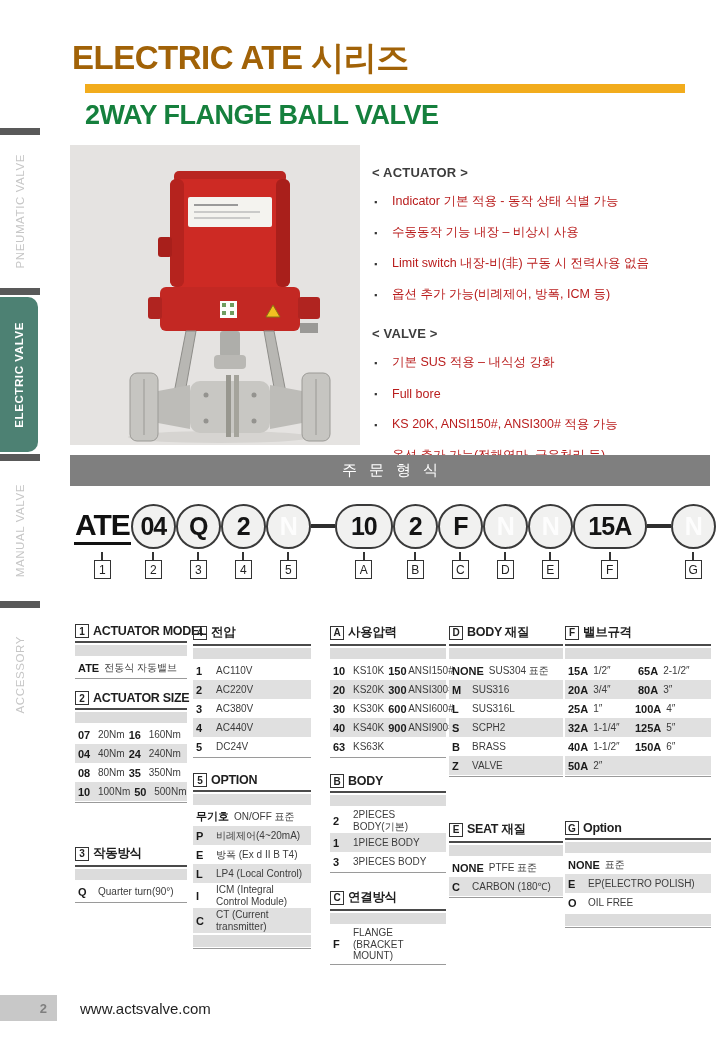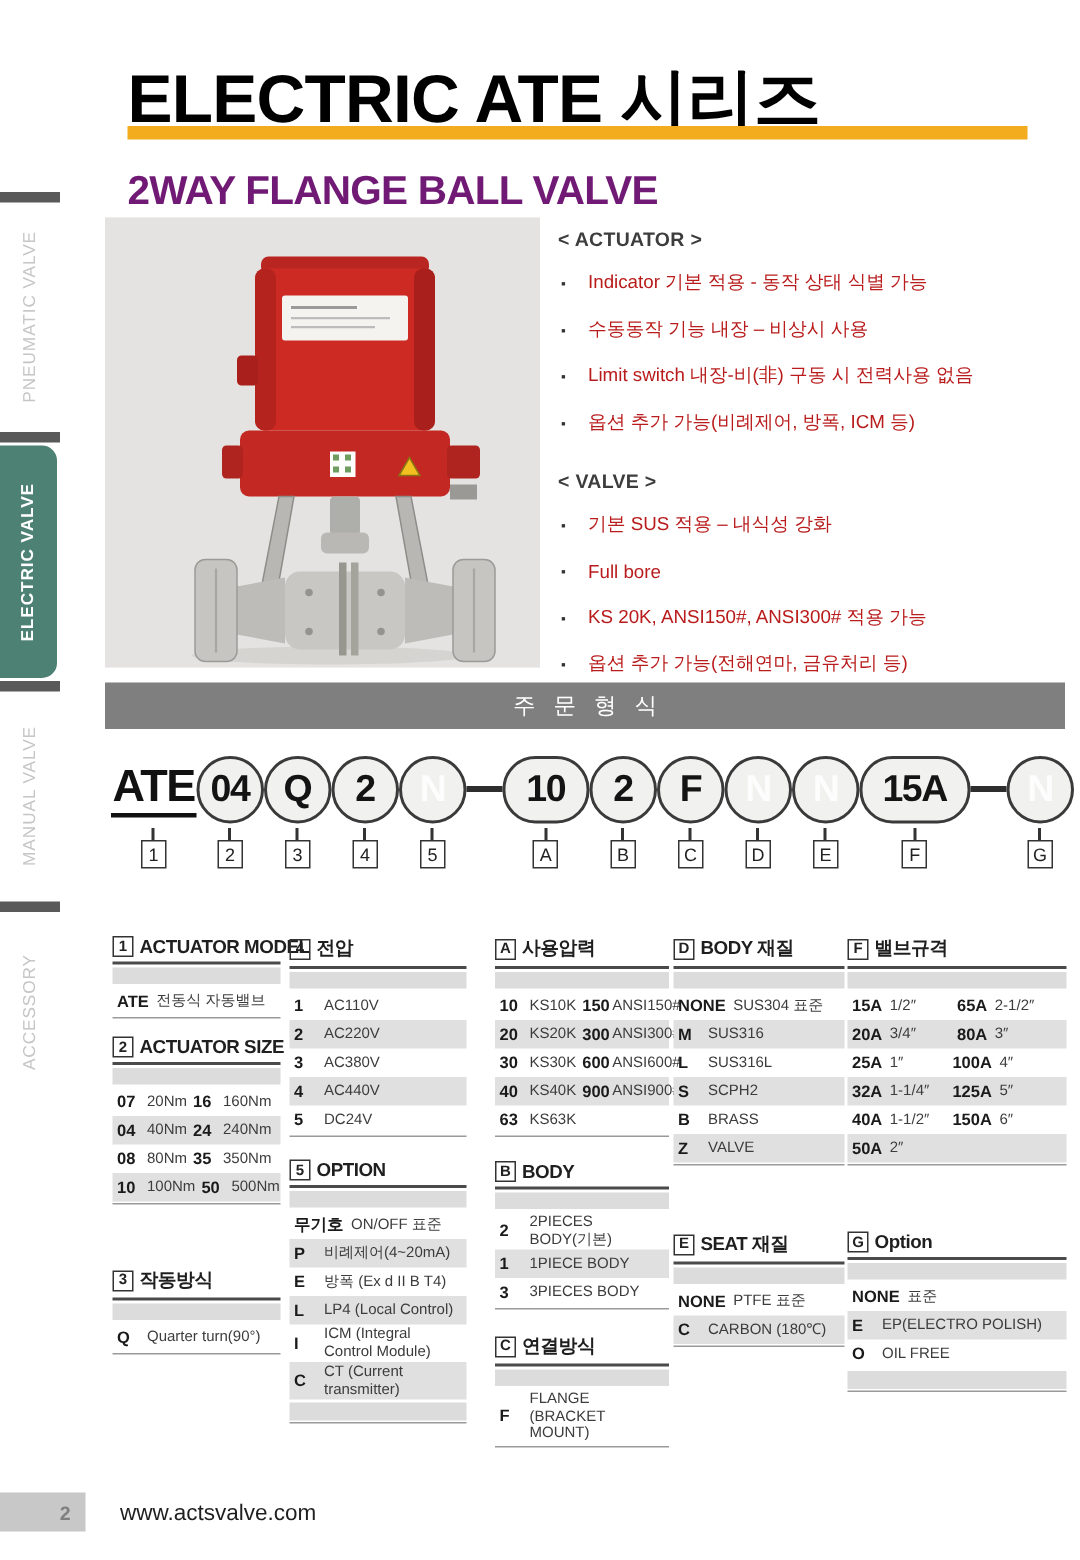--- a/index.html
+++ b/index.html
@@ -13,30 +13,30 @@
   .side-unit:nth-child(2){ height:166px; }
   .side-unit:nth-child(3){ height:147px; }
   .side-unit:nth-child(4){ height:140px; }
   .side-sep { height:7px; width:40px; background:#595959; }
   .side-tab { flex:1; display:flex; align-items:center; justify-content:center; width:40px; }
   .side-tab span { writing-mode:vertical-rl; transform:rotate(180deg); font-size:11.5px; letter-spacing:0.6px; color:#c6c6c6; white-space:nowrap; }
   .side-tab.active { background:#4D8173; width:38px; border-radius:0 10px 10px 0; margin:2px 0; }
   .side-tab.active span { color:#fff; font-weight:bold; }
 
   
-  .page-title { position:absolute; left:85px; top:36px; font-size:45px; font-weight:bold; color:#000000; letter-spacing:-0.5px; }
+  .page-title { position:absolute; left:72px; top:36px; font-size:33px; font-weight:bold; color:#a16207; letter-spacing:-0.5px; }
   .accent-bar { position:absolute; left:85px; top:84px; width:600px; height:9px; background:#F2AC1D; }
-  .page-subtitle { position:absolute; left:85px; top:100px; font-size:27px; font-weight:bold; color:#701a75; letter-spacing:-0.5px;margin-top:12px; }
+  .page-subtitle { position:absolute; left:85px; top:100px; font-size:27px; font-weight:bold; color:#15803d; letter-spacing:-0.5px; }
 
   
   .photo { position:absolute; left:70px; top:145px; width:290px; height:300px; background:#e5e3e1; }
 
   
   .features { position:absolute; left:366px; top:152px; width:352px; }
-  .feat-heading { font-size:13px; font-weight:bold; color:#3d3d3d; margin:0 0 6px 6px; letter-spacing:0.2px; }
+  .feat-heading { font-size:13px; font-weight:bold; color:#3d3d3d; margin:13px 0 6px 6px; letter-spacing:0.2px; }
   .feat-list { list-style:none; }
   .feat-list li { position:relative; padding-left:26px; font-size:12.5px; color:#b91c1c; min-height:31px; display:flex; align-items:center; }
   .feat-list li::before { content:"▪"; position:absolute; left:8px; top:50%; transform:translateY(-50%); font-size:9px; color:#333; }
   .feat-valve { margin-top:16px; }
 
   
   .order-banner { position:absolute; left:70px; top:455px; width:640px; height:31px; background:#7f7f7f; color:#fff; display:flex; align-items:center; justify-content:center; font-size:15px; letter-spacing:12px; padding-left:12px; }
 
   
   .order-code { position:absolute; left:74px; top:500px; width:630px; display:flex; justify-content:space-between; align-items:flex-start; }

